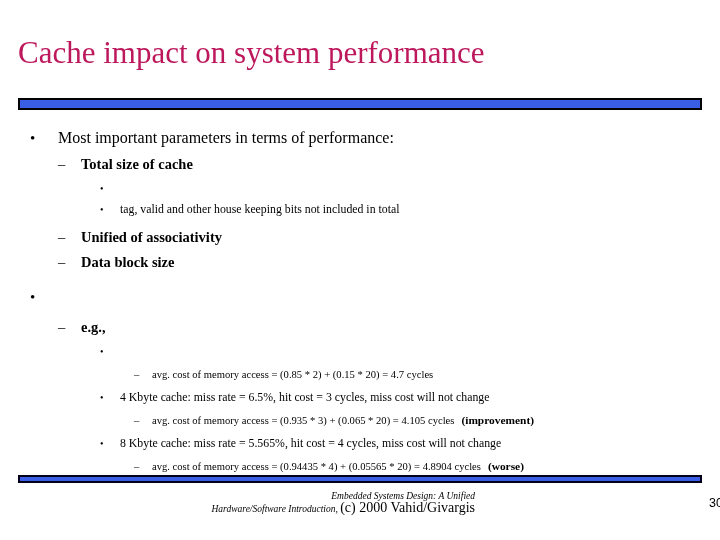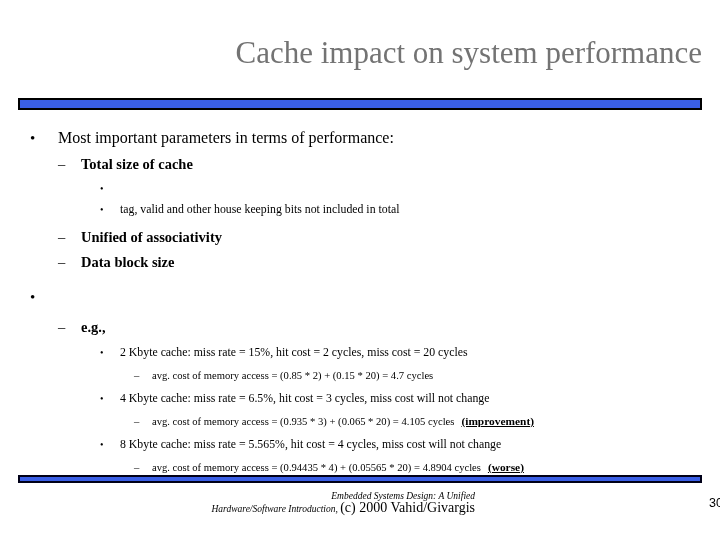--- a/index.html
+++ b/index.html
@@ -23,25 +23,25 @@
     height: 540px;
     box-sizing: border-box;
   }
 
   
   .title {
     position: absolute;
     left: 18px;
     top: 34px;
     width: 684px;
-    text-align: right;
+    text-align: left;
     font-family: "Liberation Serif", "DejaVu Serif", serif;
     font-size: 31px;
     line-height: 38px;
-    color: #737373;
+    color: #be185d;
     white-space: nowrap;
   }
 
   
   .rule-top {
     position: absolute;
     left: 18px;
     top: 98px;
     width: 684px;
     height: 12px;
@@ -120,21 +120,20 @@
     line-height: 15px;
   }
   .lvl4 .marker { width: 18px; }
 
   .gap-big { margin-top: 15px; }
   .gap-mid { margin-top: 10px; }
   .gap-sm  { margin-top: 7px; }
 
   .annot {
     font-weight: bold;
-    text-decoration: underline;
     margin-left: 7px;
     font-size: 11.4px;
   }
 
   
   .footer {
     position: absolute;
     left: 55px;
     top: 490px;
     width: 420px;
@@ -202,21 +201,20 @@
       <span class="marker">•</span>
     </div>
 
     <div class="row lvl2 gap-mid">
       <span class="marker">–</span>
       <span class="txt">e.g.,</span>
     </div>
 
     <div class="row lvl3 gap-sm">
       <span class="marker">•</span>
-      <span class="txt">2 Kbyte cache: miss rate = 15%, hit cost = 2 cycles, miss cost = 20 cycles</span>
     </div>
 
     <div class="row lvl4 gap-sm">
       <span class="marker">–</span>
       <span class="txt">avg. cost of memory access = (0.85 * 2) + (0.15 * 20) = 4.7 cycles</span>
     </div>
 
     <div class="row lvl3 gap-sm">
       <span class="marker">•</span>
       <span class="txt">4 Kbyte cache: miss rate = 6.5%, hit cost = 3 cycles, miss cost will not change</span>

